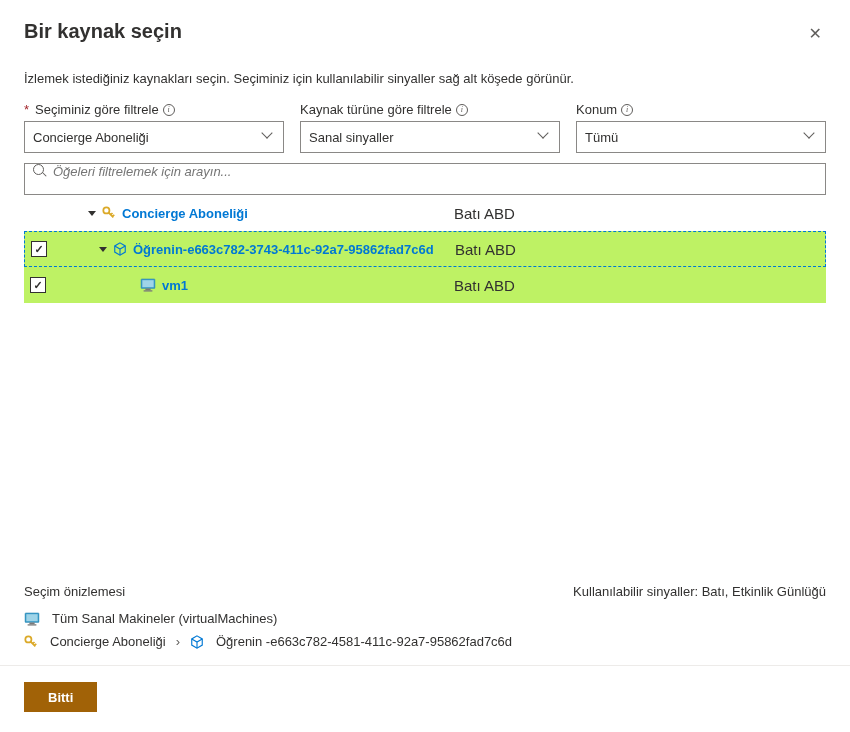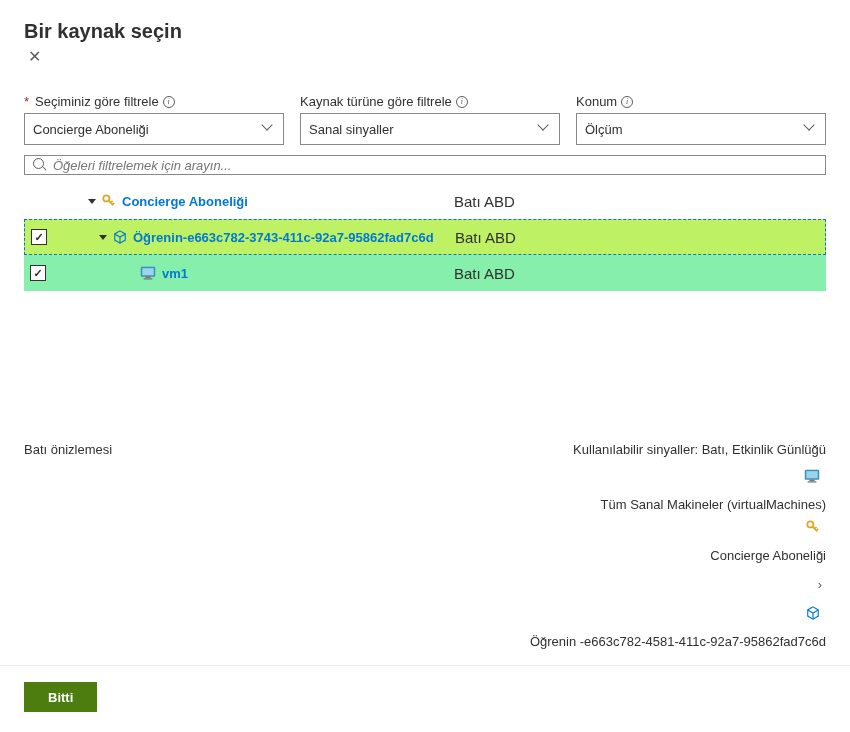--- a/index.html
+++ b/index.html
@@ -16,21 +16,20 @@
       padding: 20px 24px;
       height: 100%;
       display: flex;
       flex-direction: column;
     }
     .header {
       display: flex;
       justify-content: space-between;
       align-items: flex-start;
       margin-bottom: 24px;
-      flex-direction: column;
     }
     .title {
       font-size: 20px;
       font-weight: 600;
       color: #323130;
     }
     .close-btn {
       font-size: 16px;
       cursor: pointer;
       color: #605e5c;
@@ -98,25 +97,24 @@
       display: block;
       width: 7px;
       height: 7px;
       border-right: 1px solid #605e5c;
       border-bottom: 1px solid #605e5c;
       transform: rotate(45deg);
       margin-top: -2px;
     }
     .search-box {
       border: 1px solid #8a8886;
-      height: 20px;
-      display: flex;
-      align-items: center;
+      height: 32px;
+      display: flex;
+      align-items: flex-start;
       padding: 0 8px;
-      margin-bottom: 8px;
       gap: 6px;
     }
     .search-icon {
       width: 14px;
       height: 14px;
       display: inline-block;
       position: relative;
     }
     .search-icon::before {
       content: "";
@@ -162,21 +160,21 @@
       display: flex;
       align-items: center;
       height: 36px;
       padding-left: 6px;
     }
     .tree-row.selected-dashed {
       background: #bef264;
       border: 1px dashed #0078d4;
     }
     .tree-row.selected-light {
-      background: #86efac;
+      background: #bef264;
     }
     .checkbox {
       width: 16px;
       height: 16px;
       border: 1px solid #323130;
       display: flex;
       align-items: center;
       justify-content: center;
       margin-right: 8px;
       flex-shrink: 0;
@@ -245,54 +243,54 @@
     }
     .preview-row {
       display: flex;
       justify-content: space-between;
       margin-bottom: 12px;
       font-size: 13px;
     }
     .preview-item {
       display: flex;
       align-items: flex-end;
-      gap: 14px;
+      gap: 6px;
       margin-bottom: 8px;
       font-size: 13px;
-      flex-direction: column;
     }
     .breadcrumb-sep {
       color: #605e5c;
       margin: 0 4px;
     }
     .divider {
       height: 1px;
       background: #edebe9;
       margin: 16px -24px;
     }
     .done-btn {
-      background: #4d7c0f;
+      background: #a16207;
       color: #fff;
       border: none;
       padding: 6px 24px;
       font-size: 13px;
       font-weight: 600;
       cursor: pointer;
       height: 30px;
     }
   </style>
 </head>
 <body>
 
 <div class="panel">
   <div class="header">
     <div class="title">Bir kaynak seçin</div>
     <button class="close-btn">✕</button>
   </div>
 
+  <div class="description">İzlemek istediğiniz kaynakları seçin. Seçiminiz için kullanılabilir sinyaller sağ alt köşede görünür.</div>
 
   <div class="filters">
     <div class="filter-group">
       <div class="filter-label">
         <span class="required">*</span>
         <span>Seçiminiz göre filtrele</span>
         <span class="info-icon">i</span>
       </div>
       <div class="dropdown">
         <span>Concierge Aboneliği</span>
@@ -308,21 +306,21 @@
         <span>Sanal sinyaller</span>
         <span class="chevron-down"></span>
       </div>
     </div>
     <div class="filter-group">
       <div class="filter-label">
         <span>Konum</span>
         <span class="info-icon">i</span>
       </div>
       <div class="dropdown">
-        <span>Ölçüm</span>
+        <span>Tümü</span>
         <span class="chevron-down"></span>
       </div>
     </div>
   </div>
 
   <div class="search-box">
     <span class="search-icon"></span>
     <input class="search-input" placeholder="Öğeleri filtrelemek için arayın..." style="">
   </div>
 
@@ -368,21 +366,21 @@
             <rect x="4" y="14" width="10" height="1.5" fill="#7a7a7a"></rect>
           </svg>
         <span class="resource-link">vm1</span>
       </div>
       <div class="location-cell">Batı ABD</div>
     </div>
   </div>
 
   <div class="footer-section">
     <div class="preview-row">
-      <span>Batı önizlemesi</span>
+      <span>Seçim önizlemesi</span>
       <span>Kullanılabilir sinyaller: Batı, Etkinlik Günlüğü</span>
     </div>
     <div class="preview-item">
       <svg class="vm-icon" viewBox="0 0 18 16">
           <rect x="1" y="1" width="16" height="11" rx="1" fill="#3999c6" stroke="#2685b0" stroke-width="0.5"></rect>
           <rect x="2.5" y="2.5" width="13" height="8" fill="#9fd4e8"></rect>
           <rect x="6" y="12" width="6" height="2" fill="#7a7a7a"></rect>
           <rect x="4" y="14" width="10" height="1.5" fill="#7a7a7a"></rect>
         </svg>
       <span>Tüm Sanal Makineler (virtualMachines)</span>

